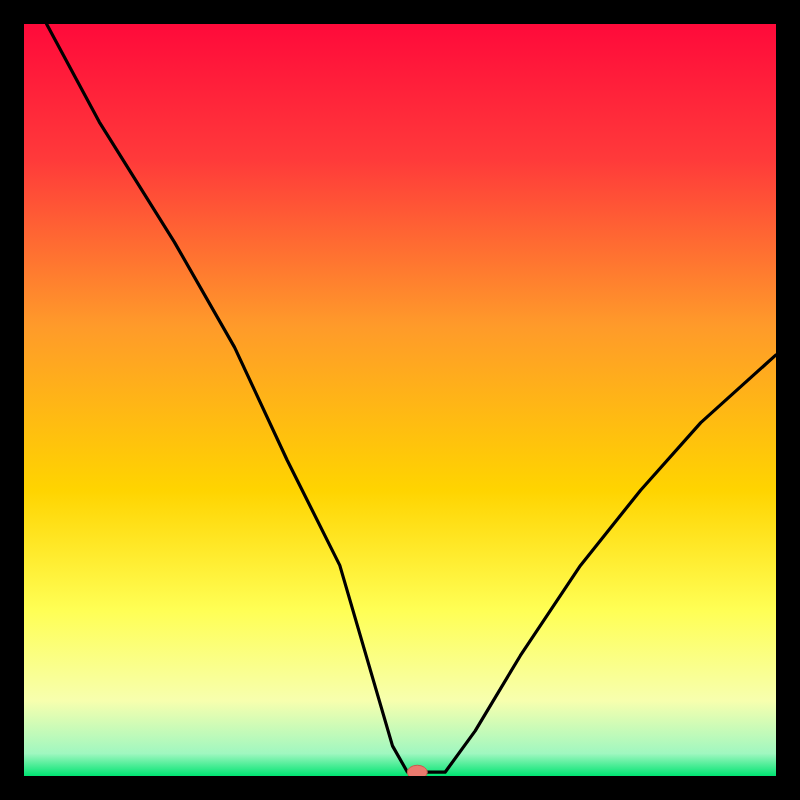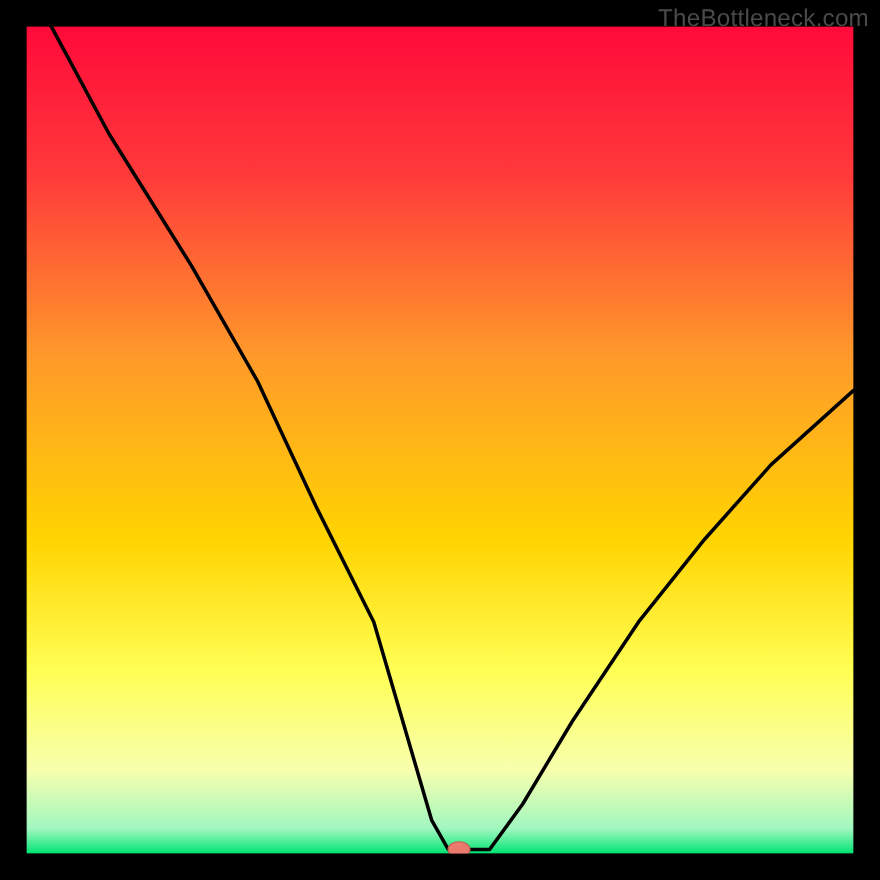--- a/index.html
+++ b/index.html
@@ -14,21 +14,20 @@
     color: #4a4a4a;
     letter-spacing: 0.2px;
     z-index: 10;
   }
   svg { display: block; }
 </style>
 </head>
 <body>
 
 <div class="wrap">
-  <div class="attribution">TheBottleneck.com</div>
   <svg id="svg" width="800" height="800" viewBox="0 0 800 800">
     <defs>
       <linearGradient id="bg" x1="0" y1="0" x2="0" y2="1">
         <stop id="g0" offset="0%" stop-color="#ff0a3a"></stop>
         <stop id="g1" offset="18%" stop-color="#ff3a3a"></stop>
         <stop id="g2" offset="40%" stop-color="#ff9a2a"></stop>
         <stop id="g3" offset="62%" stop-color="#ffd400"></stop>
         <stop id="g4" offset="78%" stop-color="#ffff55"></stop>
         <stop id="g5" offset="90%" stop-color="#f7ffae"></stop>
         <stop id="g6" offset="97%" stop-color="#a0f7c0"></stop>

